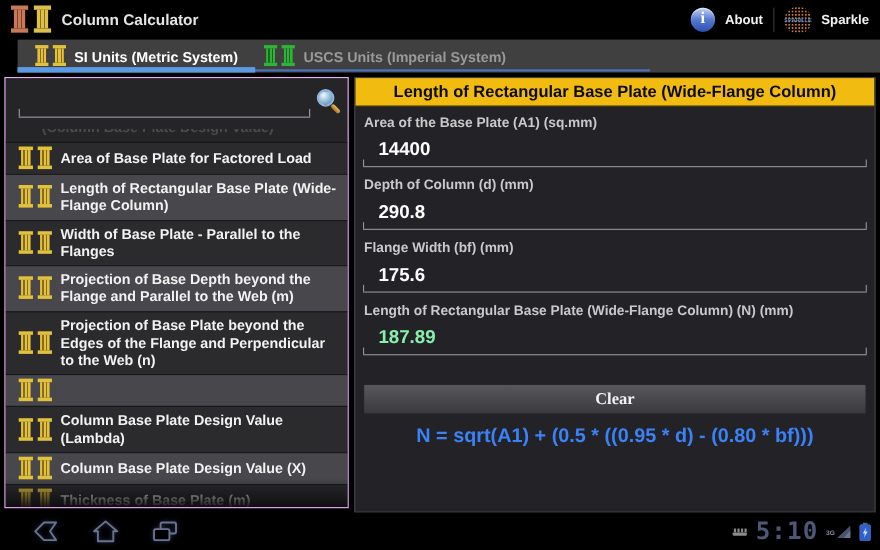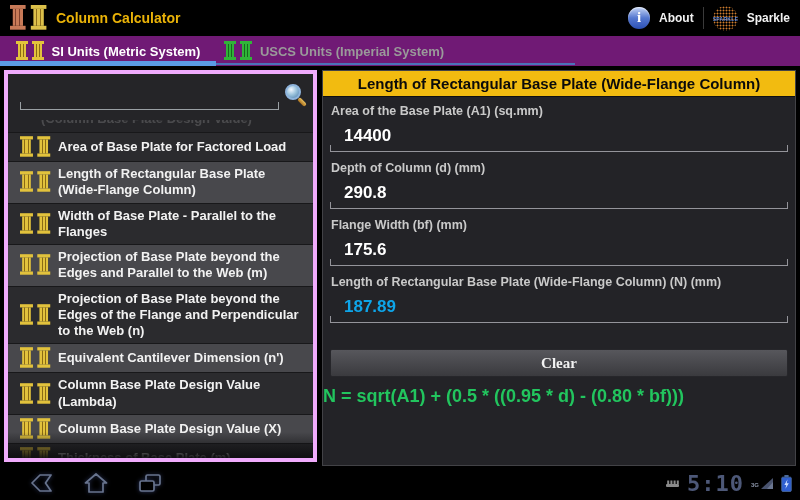--- a/index.html
+++ b/index.html
@@ -4,21 +4,21 @@
 <style>
   html,body{margin:0;padding:0}
   body{width:800px;height:500px;background:#000;font-family:"Liberation Sans",sans-serif;
        position:relative;overflow:hidden;color:#fff;-webkit-font-smoothing:antialiased}
 
   
   .actionbar{position:absolute;top:0;left:0;right:0;height:36px;display:flex;align-items:center;
              padding:0 10px;box-sizing:border-box;background:#000}
   .app-icon{width:40px;height:30px;display:flex;align-items:center}
   .app-icon .pillars{transform:scale(1.3);transform-origin:left center}
-  .ab-title{font-size:14px;font-weight:bold;color:#eab308;margin-left:6px}
+  .ab-title{font-size:14px;font-weight:bold;color:#e5e5e5;margin-left:6px}
   .ab-right{margin-left:auto;display:flex;align-items:center;gap:9px}
   .info-icon{width:22px;height:22px;border-radius:50%;text-align:center;line-height:21px;
              background:linear-gradient(#c6d6f6,#5578d0 50%,#2c50b4);color:#fff;
              font-family:"Liberation Serif",serif;font-weight:bold;font-size:15px;
              box-shadow:inset 0 1px 1px rgba(255,255,255,.6)}
   .ab-label{font-size:12px;font-weight:bold;color:#f2f2f2}
   .ab-divider{width:1px;height:22px;background:#3a3a3a}
   .sparkle-logo{width:25px;height:25px;border-radius:50%;overflow:hidden;position:relative;
                 background:radial-gradient(circle,rgba(216,130,48,.95) .7px,rgba(0,0,0,0) 1.2px);
                 background-size:3px 3px}
@@ -30,32 +30,32 @@
   .pillars i{position:relative;width:8px;height:13px;margin:3px 2px;display:block;
              background:repeating-linear-gradient(90deg,var(--pc) 0 2px,var(--ps) 2px 3px)}
   .pillars i::before{content:"";position:absolute;left:-2px;top:-3px;width:12px;height:3px;
                      background:var(--pc);box-shadow:0 16px 0 var(--pc)}
   .pillars.gold i{--pc:#e2c23c;--ps:#8a6a14}
   .pillars.green i{--pc:#30b438;--ps:#156a1c}
   .pillars.appcols i:nth-child(1){--pc:#c87a58;--ps:#80402c}
   .pillars.appcols i:nth-child(2){--pc:#dcc04a;--ps:#8e6e1c}
 
   
-  .tabbar{position:absolute;top:36px;left:0;right:0;height:30px;background:#701a75}
+  .tabbar{position:absolute;top:36px;left:16px;right:0;height:30px;background:#404040}
   .tabs{display:flex;height:100%}
   .tab{display:flex;align-items:center;justify-content:center;gap:8px;font-size:13px;
        font-weight:bold;color:#9a9a9a;height:100%;box-sizing:border-box;cursor:default}
   .tab-si{width:216px}.tab-uscs{width:236px}.tab-conv{width:123px}
   .tab.selected{color:#fff}
   .tab-line-thin{position:absolute;left:0;bottom:1px;width:575px;height:2px;background:#4a72b8}
   .tab-line-sel{position:absolute;left:0;bottom:0;width:216px;height:5px;background:#5b9be4}
 
   
   .left-panel{position:absolute;left:4px;top:70px;width:313px;height:392px;background:#252528;
-              border:4px solid #f0abfc;box-sizing:border-box;overflow:hidden}
+              border:1px solid #f0abfc;box-sizing:border-box;overflow:hidden}
   .search-row{height:46px;position:relative}
   .search-wrap{position:absolute;left:12px;right:34px;top:8px;height:27px;
                border-bottom:1px solid #9aa0a4}
   .search-wrap::before,.search-wrap::after{content:"";position:absolute;bottom:0;width:1px;
                height:7px;background:#9aa0a4}
   .search-wrap::before{left:0}.search-wrap::after{right:0}
   .search-wrap input{width:100%;height:100%;background:transparent;border:none;outline:none;
                color:#fff;font-family:"Liberation Sans",sans-serif;font-size:14px;font-weight:bold}
   .mag{position:absolute;right:5px;top:9px;width:24px;height:24px}
   .mag .lens{position:absolute;left:1px;top:1px;width:12px;height:12px;border-radius:50%;
@@ -81,26 +81,26 @@
   .dheader{height:25px;line-height:25px;background:#f2bb10;color:#0b0b0b;text-align:center;
            font-size:15px;font-weight:bold;border-bottom:1px solid #101010}
   .dlabel{padding:7px 8px 2px;color:#c9c9c9;font-size:12.5px;font-weight:bold}
   .field-wrap{margin:1px 7px 2px;position:relative;height:30px;border-bottom:1px solid #94949a}
   .field-wrap::before,.field-wrap::after{content:"";position:absolute;bottom:0;width:1px;
            height:6px;background:#94949a}
   .field-wrap::before{left:0}.field-wrap::after{right:0}
   .field-wrap input{width:100%;height:100%;background:transparent;border:none;outline:none;
            color:#fff;font-family:"Liberation Sans",sans-serif;font-size:17px;font-weight:bold;
            padding:0 0 0 14px;box-sizing:border-box}
-  .field-wrap.result input{color:#0ea5e9}
+  .field-wrap.result input{color:#86efac}
   .clear-btn{display:block;margin:26px 7px 4px;height:28px;width:calc(100% - 14px);
            background:linear-gradient(#57575c,#3a3a3e);border:1px solid #26262a;border-radius:2px;
            color:#f2f2f2;font-family:Liberation Serif, serif;font-size:15px;font-weight:bold;
            cursor:default}
-  .formula{color:#22c55e;font-size:18px;font-weight:bold;margin-top:9px}
+  .formula{text-align:center;color:#3b82f6;font-size:18px;font-weight:bold;margin-top:9px}
 
   
   .navbar{position:absolute;left:0;bottom:0;width:800px;height:34px;background:#000;
           display:flex;align-items:center;box-sizing:border-box}
   .nav-icons{display:flex;gap:26px;margin-left:28px;align-items:center}
   .nav-icons svg{filter:drop-shadow(0 0 2px rgba(120,150,255,.35))}
   .status{margin-left:auto;margin-right:8px;display:flex;align-items:center;gap:7px}
   .clock{font-family:"DejaVu Sans Mono",monospace;font-size:22px;font-weight:bold;
          color:#4d5878;letter-spacing:1px}
   .net{display:flex;align-items:flex-end;gap:1px}
@@ -182,35 +182,34 @@
           <i></i>
           <i></i>
         </span>
       <span class="row-label">Width of Base Plate - Parallel to the Flanges</span>
     </div>
     <div class="row alt">
       <span class="pillars gold">
           <i></i>
           <i></i>
         </span>
-      <span class="row-label">Projection of Base Plate beyond the Edges and Parallel to the Web (m)</span>
+      <span class="row-label">Projection of Base Depth beyond the Flange and Parallel to the Web (m)</span>
     </div>
     <div class="row">
       <span class="pillars gold">
           <i></i>
           <i></i>
         </span>
       <span class="row-label">Projection of Base Plate beyond the Edges of the Flange and Perpendicular to the Web (n)</span>
     </div>
     <div class="row alt">
       <span class="pillars gold">
           <i></i>
           <i></i>
         </span>
-      <span class="row-label">Equivalent Cantilever Dimension (n')</span>
     </div>
     <div class="row">
       <span class="pillars gold">
           <i></i>
           <i></i>
         </span>
       <span class="row-label">Column Base Plate Design Value (Lambda)</span>
     </div>
     <div class="row alt">
       <span class="pillars gold">

